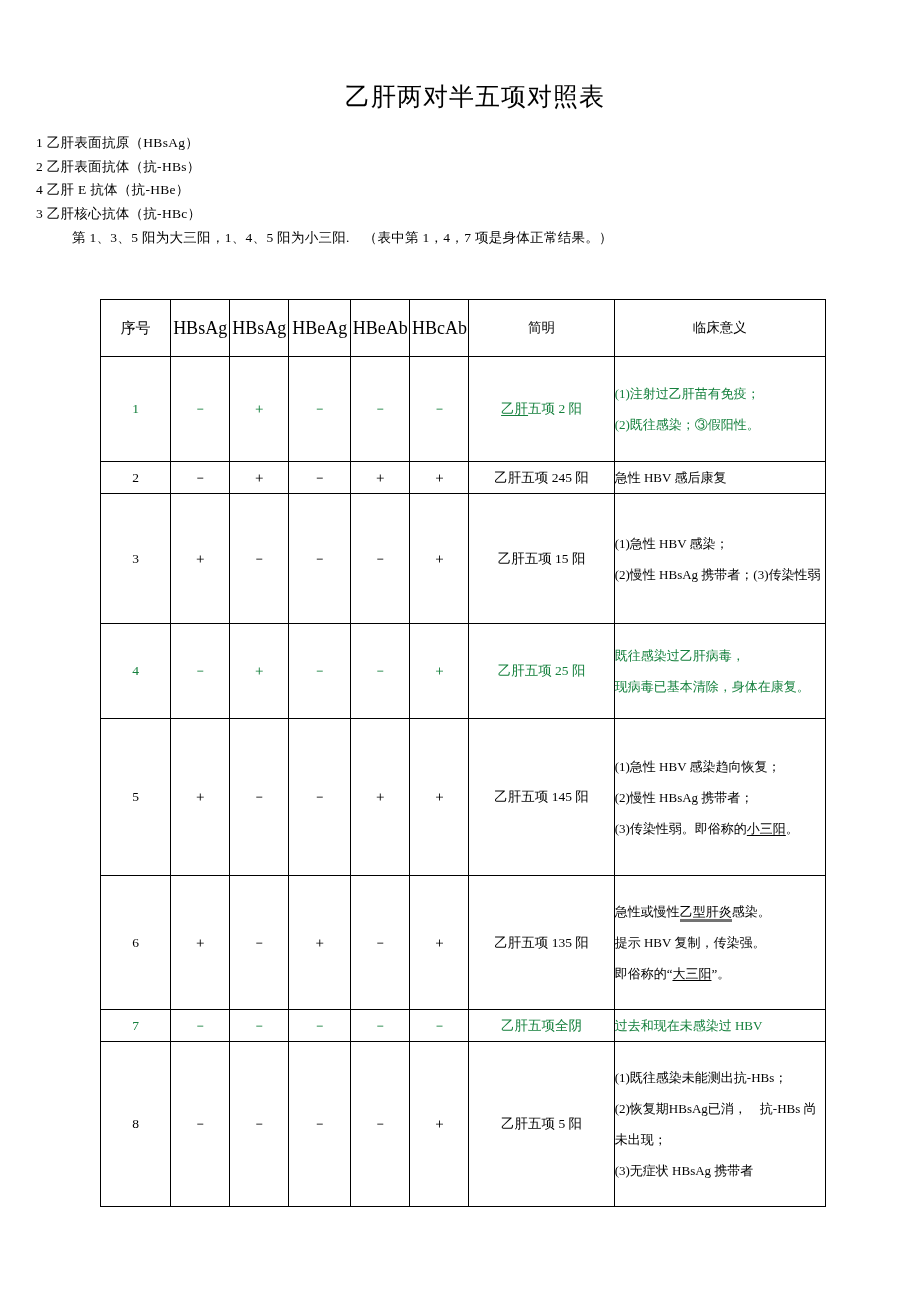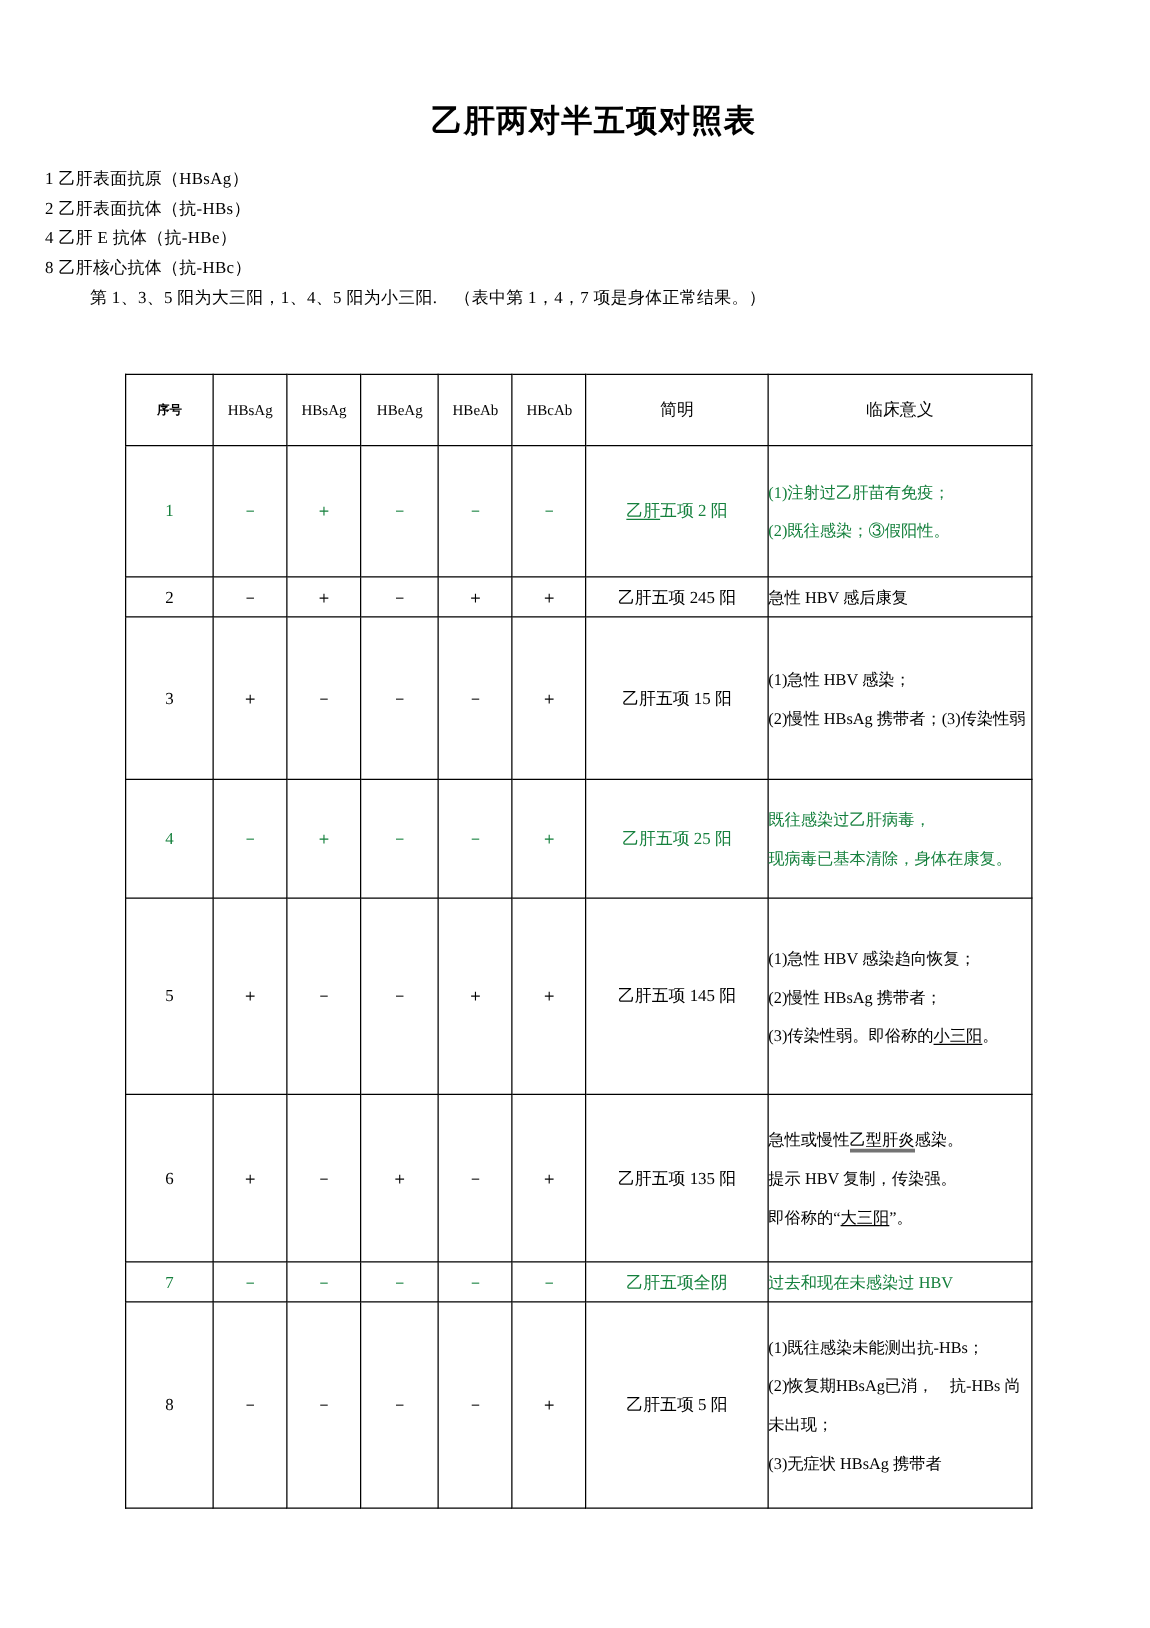--- a/index.html
+++ b/index.html
@@ -25,21 +25,21 @@
   }
 
   
   .doc-title {
     position: absolute;
     top: 80px;
     left: 0;
     width: 920px;
     text-align: center;
     font-size: 25px;
-    font-weight: bold;
+    font-weight: normal;
     letter-spacing: 1px;
     font-family: "Liberation Sans", "DejaVu Sans", sans-serif;
     padding-left: 30px;
   }
 
   
   .intro {
     position: absolute;
     top: 131px;
     left: 36px;
@@ -80,24 +80,24 @@
   }
   col.c-seq   { width: 70px; }
   col.c-mark  { width: 59px; }
   col.c-mark2 { width: 62px; }
   col.c-brief { width: 145px; }
   col.c-mean  { width: 211px; }
 
   .hdr td {
     height: 57px;
     text-align: center;
-    font-size: 12px;
+    font-size: 18px;
   }
   .hdr .cjk { font-size: 13.5px; }
-  .hdr .seq { font-weight: bold; font-size: 10px; }
+  .hdr .seq { font-weight: normal; font-size: 15px; }
 
   td.seq-cell {
     text-align: center;
     font-size: 13.5px;
   }
   td.mark-cell {
     text-align: center;
     font-size: 13.5px;
   }
   td.brief-cell {
@@ -139,21 +139,21 @@
 <body>
 
 <div class="page">
 
   <div class="doc-title">乙肝两对半五项对照表</div>
 
   <div class="intro">
     <div class="intro-line">1 乙肝表面抗原（HBsAg）</div>
     <div class="intro-line">2 乙肝表面抗体（抗-HBs）</div>
     <div class="intro-line">4 乙肝 E 抗体（抗-HBe）</div>
-    <div class="intro-line">8 乙肝核心抗体（抗-HBc）</div>
+    <div class="intro-line">3 乙肝核心抗体（抗-HBc）</div>
     <div class="note-line">第 1、3、5 阳为大三阳，1、4、5 阳为小三阳.　（表中第 1，4，7 项是身体正常结果。）</div>
   </div>
 
   <div class="tbl-wrap">
     <table class="main">
       <colgroup>
         <col class="c-seq">
           <col class="c-mark">
           <col class="c-mark">
           <col class="c-mark2">

